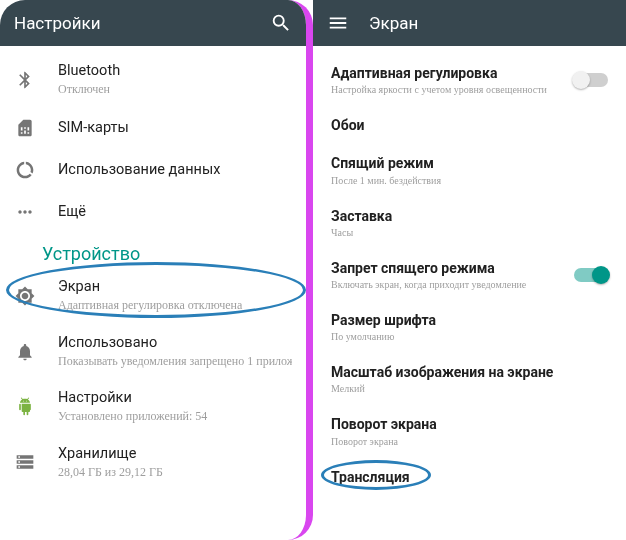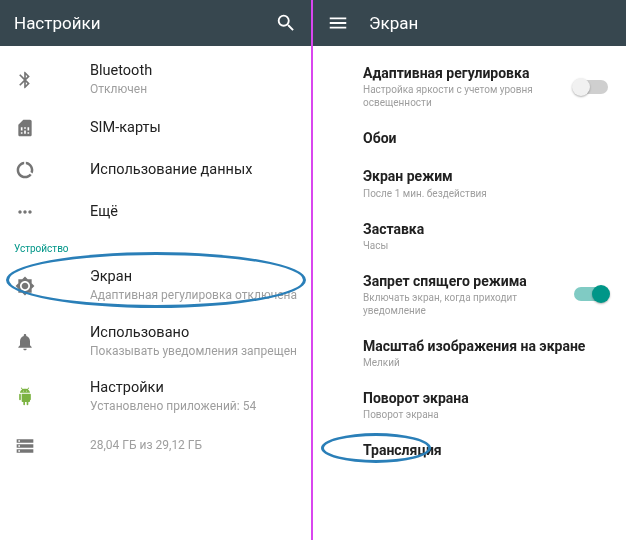--- a/index.html
+++ b/index.html
@@ -5,21 +5,21 @@
   * { box-sizing: border-box; margin: 0; padding: 0; }
   body {
     font-family: Roboto, "Helvetica Neue", Arial, sans-serif;
     background: #fff;
     width: 626px;
     height: 540px;
     overflow: hidden;
     display: flex;
   }
   .panel { height: 540px; overflow: hidden; position: relative; }
-  .panel-left { width: 313px; border-right: 2px solid #d946ef; }
+  .panel-left { width: 313px; border-right: 7px solid #d946ef; border-radius: 25px; }
   .panel-right { width: 313px; }
   .appbar {
     background: #37474f;
     color: #fff;
     height: 46px;
     display: flex;
     align-items: center;
     padding: 0 14px;
     gap: 20px;
   }
@@ -38,27 +38,28 @@
   .row .glyph {
     width: 22px;
     height: 22px;
     flex: 0 0 22px;
     display: flex;
     align-items: center;
     justify-content: center;
     color: #757575;
   }
   .row .glyph svg { width: 20px; height: 20px; fill: #757575; }
-  .row .texts { flex: 1; min-width: 0; margin-left: 32px; }
+  .row .texts { flex: 1; min-width: 0; }
   .row .primary { font-size: 14.5px; color: #212121; line-height: 1.3; }
-  .row .secondary { font-size: 12px; color: #9e9e9e; line-height: 1.3; margin-top: 1px; }
+  .row .secondary { font-size: 12px; color: #9e9e9e; line-height: 1.3; margin-top: 1px; font-family: Liberation Serif, serif; }
   .section-header {
-    font-size: 10px;
+    font-size: 18px;
     color: #009688;
     padding: 10px 14px 4px 14px;
+    margin-left: 28px;
   }
   .panel-right .row { padding-left: 18px; }
   .panel-right .row .primary { font-size: 14px; font-weight: bold; }
   .panel-right .row .secondary { font-size: 10px; }
   .switch {
     width: 34px; height: 14px; border-radius: 14px;
     position: relative; flex: 0 0 34px;
     margin-right: 4px;
   }
   .switch::after {
@@ -176,20 +177,21 @@
       </div>
     </div>
 
     <div class="row">
       <div class="glyph">
         <svg viewBox="0 0 24 24">
             <path d="M2 20h20v-4H2v4zm2-3h2v2H4v-2zM2 4v4h20V4H2zm4 3H4V5h2v2zm-4 7h20v-4H2v4zm2-3h2v2H4v-2z"></path>
           </svg>
       </div>
       <div class="texts">
+        <div class="primary">Хранилище</div>
         <div class="secondary">28,04 ГБ из 29,12 ГБ</div>
       </div>
     </div>
 
   </div>
 </div>
 
 <div class="panel panel-right">
   <div class="appbar">
     <div class="icon-btn">
@@ -216,40 +218,46 @@
     </div>
 
     <div class="row">
       <div class="texts">
           <div class="primary">Обои</div>
         </div>
     </div>
 
     <div class="row">
       <div class="texts">
-        <div class="primary">Экран режим</div>
+        <div class="primary">Спящий режим</div>
         <div class="secondary">После 1 мин. бездействия</div>
       </div>
     </div>
 
     <div class="row">
       <div class="texts">
         <div class="primary">Заставка</div>
         <div class="secondary">Часы</div>
       </div>
     </div>
 
     <div class="row">
       <div class="texts">
         <div class="primary">Запрет спящего режима</div>
         <div class="secondary">Включать экран, когда приходит уведомление</div>
       </div>
       <div class="switch on"></div>
     </div>
 
+    <div class="row">
+      <div class="texts">
+        <div class="primary">Размер шрифта</div>
+        <div class="secondary">По умолчанию</div>
+      </div>
+    </div>
 
     <div class="row">
       <div class="texts">
         <div class="primary">Масштаб изображения на экране</div>
         <div class="secondary">Мелкий</div>
       </div>
     </div>
 
     <div class="row">
       <div class="texts">

